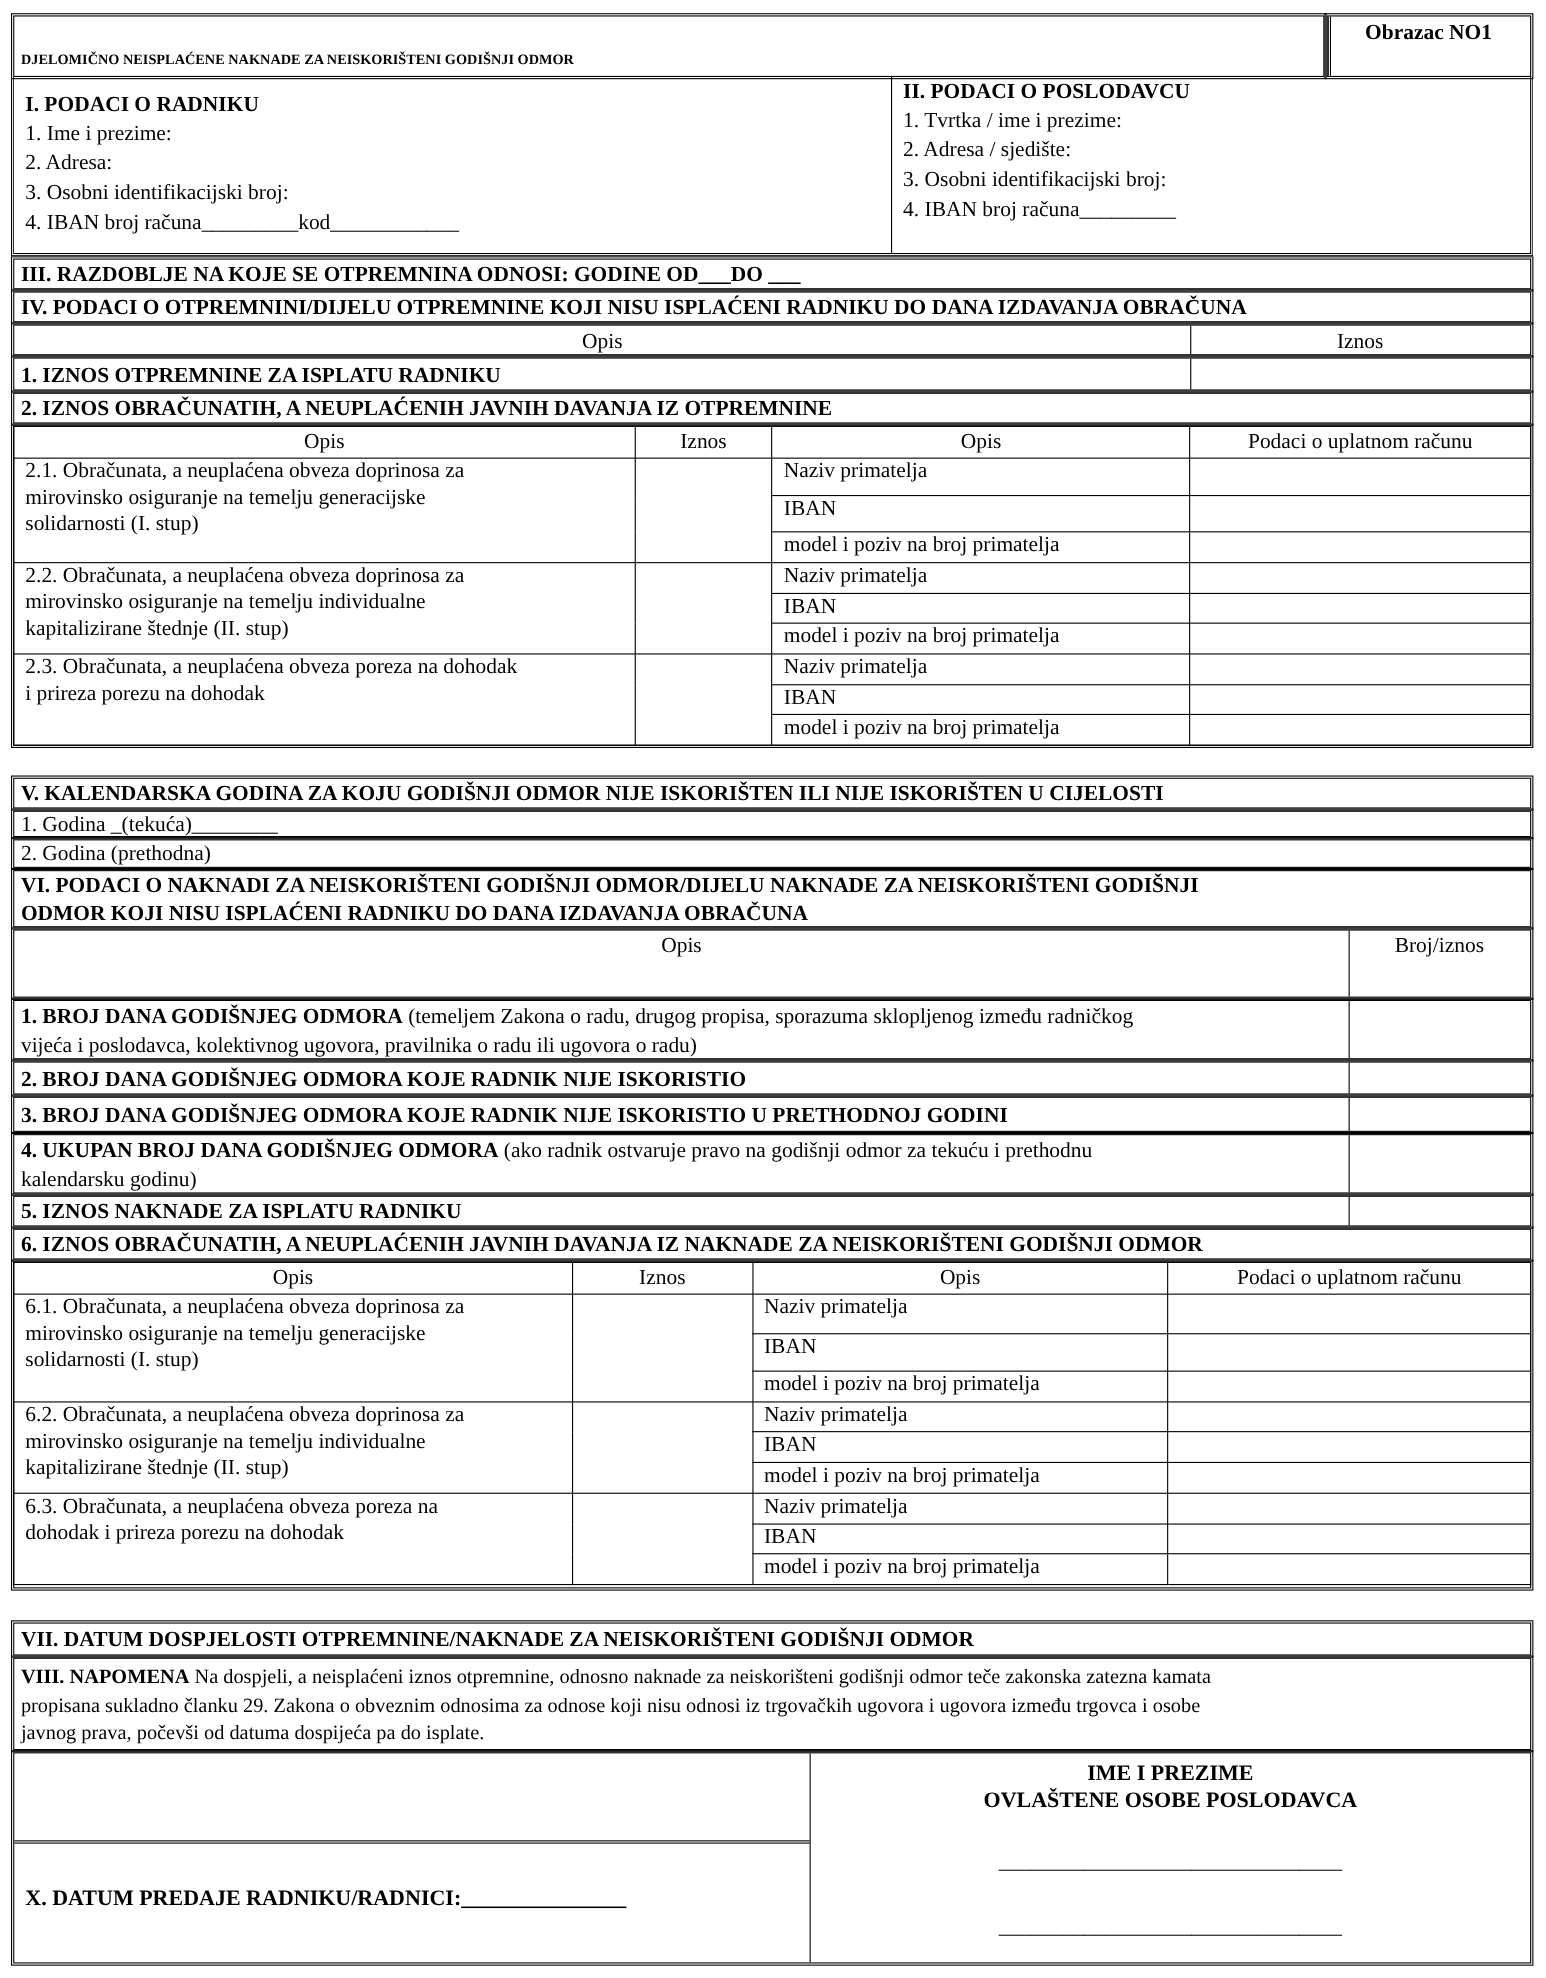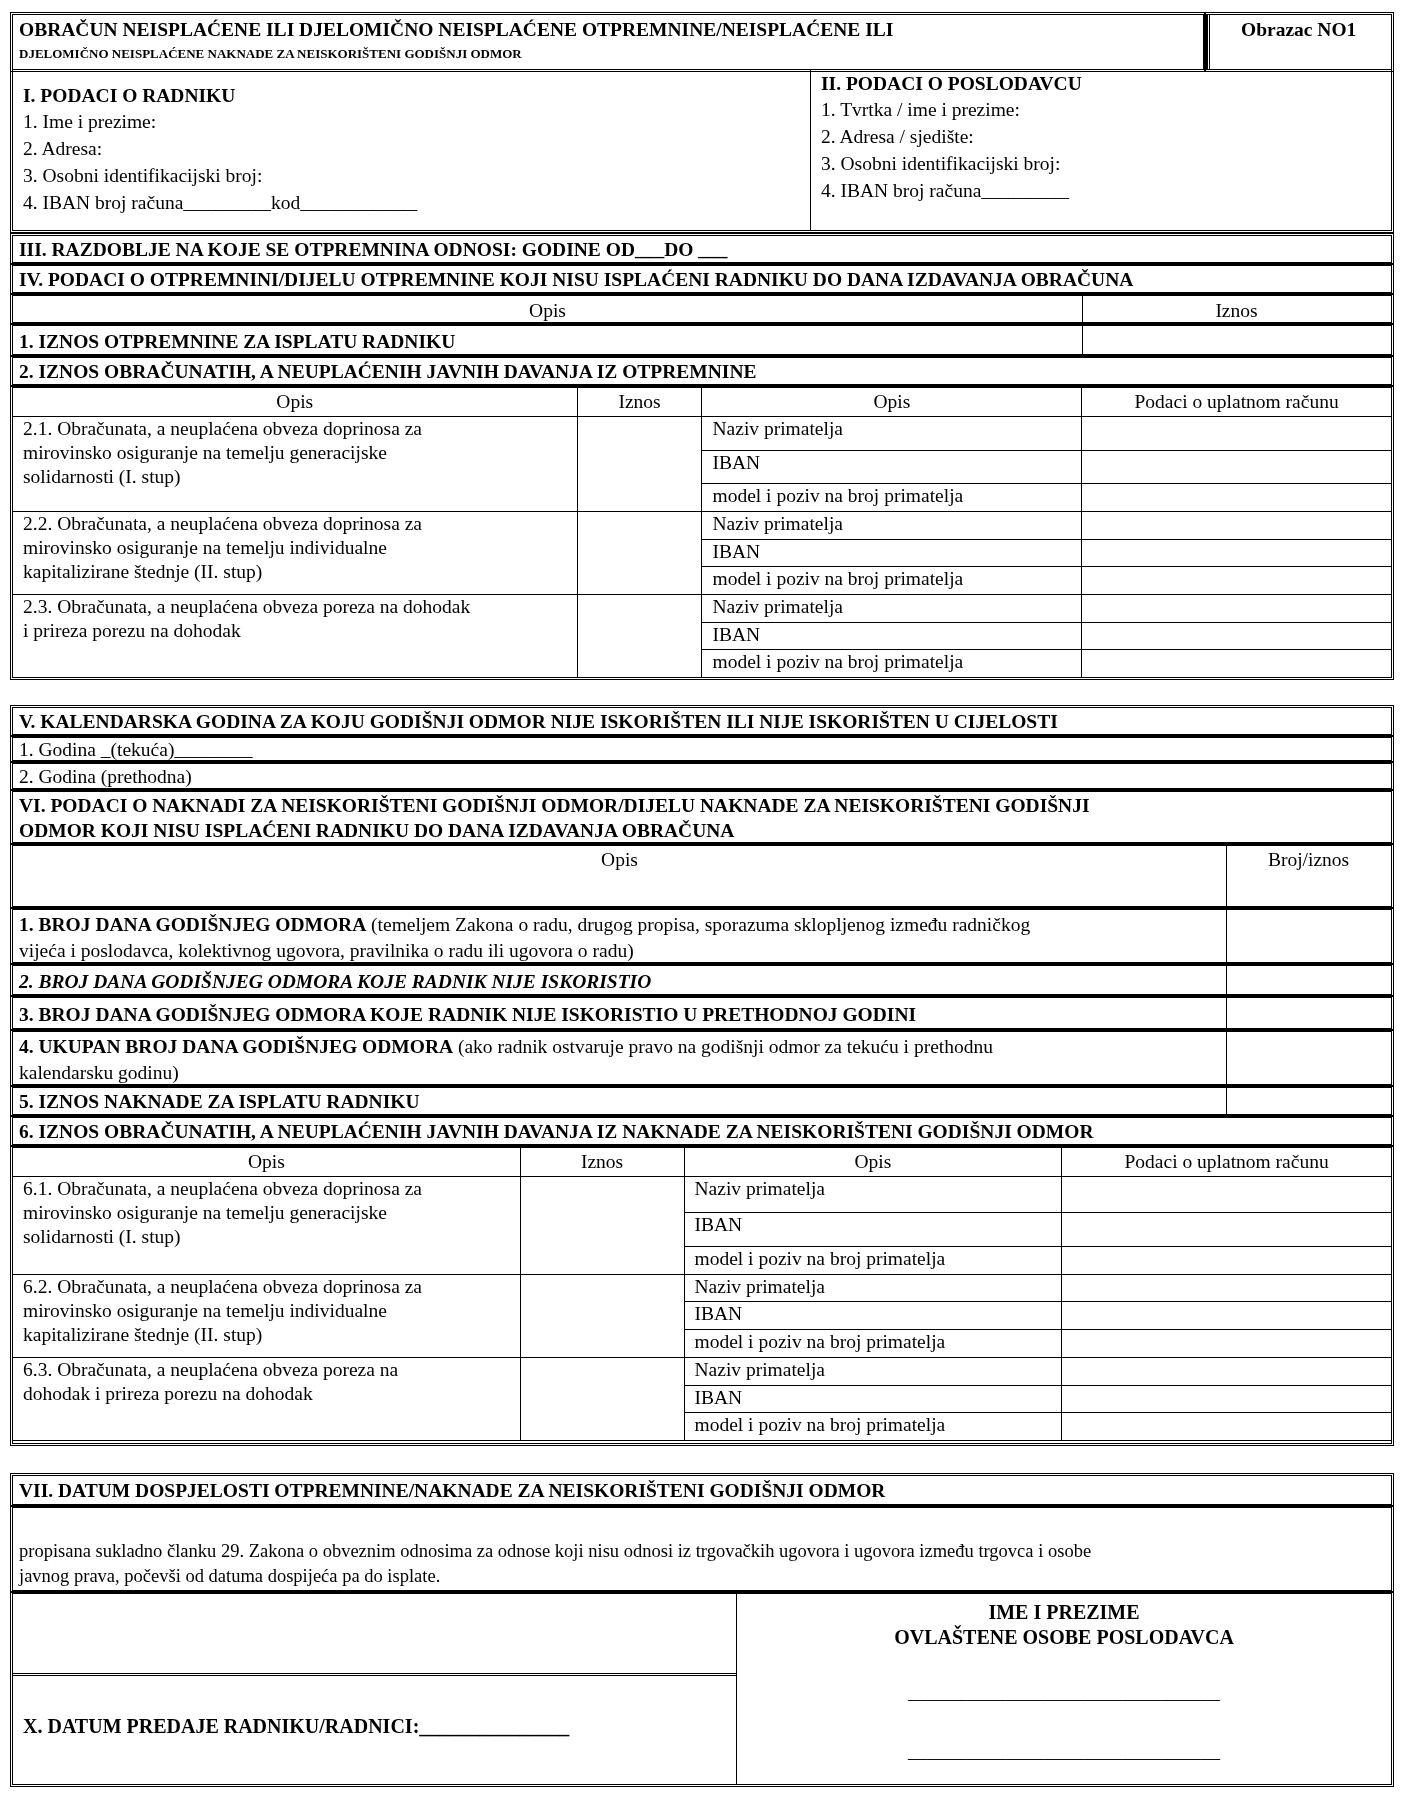--- a/index.html
+++ b/index.html
@@ -12,21 +12,20 @@
   .c{text-align:center;}
   table.grid{position:absolute;border-collapse:collapse;font-size:19.5px;}
   table.grid td{border:1px solid #000;padding:0 0 0 10px;vertical-align:top;line-height:24px;box-sizing:border-box;}
   table.grid td.hc{text-align:center;padding:0;vertical-align:middle;}
 </style>
 </head>
 <body>
 
 <div class="blk" style="left:10px;top:12px;width:1196px;height:60px;">
   <div class="vld" style="left:1194px;"></div>
-  <span class="t b" style="left:6px;top:3px;font-size:19.5px;">OBRAČUN NEISPLAĆENE ILI DJELOMIČNO NEISPLAĆENE OTPREMNINE/NEISPLAĆENE ILI</span>
   <span class="t b" style="left:6px;top:27px;font-size:13px;">DJELOMIČNO NEISPLAĆENE NAKNADE ZA NEISKORIŠTENI GODIŠNJI ODMOR</span>
 </div>
 <div class="blk" style="left:1204px;top:12px;width:190px;height:60px;">
   <span class="t b" style="left:34px;top:3px;">Obrazac NO1</span>
 </div>
 
 <div class="blk" style="left:10px;top:70px;width:1384px;height:163px;border-top:none;">
   <div class="vl" style="left:797px;"></div>
   <div>
     <span class="t b" style="left:10px;top:14px;">I. PODACI O RADNIKU</span>
@@ -163,21 +162,21 @@
   <span class="t c" style="left:1213px;width:165px;top:2px;">Broj/iznos</span>
 </div>
 <div class="blk" style="left:10px;top:907px;width:1384px;height:58px;">
   <div class="vl" style="left:1213px;"></div>
   <span class="t" style="left:6px;top:3px;"><b>1. BROJ DANA GODIŠNJEG ODMORA</b><span> (temeljem Zakona o radu, drugog propisa, sporazuma sklopljenog između radničkog</span></span>
   <span class="t" style="left:6px;top:29px;">vijeća i poslodavca, kolektivnog ugovora, pravilnika o radu ili ugovora o radu)</span>
   <div style="position:absolute;left:1214px;top:0;right:0;bottom:0;"></div>
 </div>
 <div class="blk" style="left:10px;top:963px;width:1384px;height:34px;">
   <div class="vl" style="left:1213px;"></div>
-  <span class="t b" style="left:6px;top:4px;font-style:italic;">2. BROJ DANA GODIŠNJEG ODMORA KOJE RADNIK NIJE ISKORISTIO</span>
+  <span class="t b" style="left:6px;top:4px;">2. BROJ DANA GODIŠNJEG ODMORA KOJE RADNIK NIJE ISKORISTIO</span>
   <div style="position:absolute;left:1214px;top:0;right:0;bottom:0;"></div>
 </div>
 <div class="blk" style="left:10px;top:995px;width:1384px;height:36px;">
   <div class="vl" style="left:1213px;"></div>
   <span class="t b" style="left:6px;top:5px;">3. BROJ DANA GODIŠNJEG ODMORA KOJE RADNIK NIJE ISKORISTIO U PRETHODNOJ GODINI</span>
   <div style="position:absolute;left:1214px;top:0;right:0;bottom:0;"></div>
 </div>
 <div class="blk" style="left:10px;top:1029px;width:1384px;height:58px;">
   <div class="vl" style="left:1213px;"></div>
   <span class="t" style="left:6px;top:3px;"><b>4. UKUPAN BROJ DANA GODIŠNJEG ODMORA</b><span> (ako radnik ostvaruje pravo na godišnji odmor za tekuću i prethodnu</span></span>
@@ -265,20 +264,21 @@
       <td></td>
     </tr>
   </tbody>
     </table>
 </div>
 
 <div class="blk" style="left:10px;top:1473px;width:1384px;height:34px;">
   <span class="t b" style="left:6px;top:3px;">VII. DATUM DOSPJELOSTI OTPREMNINE/NAKNADE ZA NEISKORIŠTENI GODIŠNJI ODMOR</span>
 </div>
 <div class="blk" style="left:10px;top:1505px;width:1384px;height:88px;">
+  <span class="t" style="left:6px;top:5px;font-size:18.5px;"><b>VIII. NAPOMENA</b><span> Na dospjeli, a neisplaćeni iznos otpremnine, odnosno naknade za neiskorišteni godišnji odmor teče zakonska zatezna kamata</span></span>
   <span class="t" style="left:6px;top:31px;font-size:18.5px;">propisana sukladno članku 29. Zakona o obveznim odnosima za odnose koji nisu odnosi iz trgovačkih ugovora i ugovora između trgovca i osobe</span>
   <span class="t" style="left:6px;top:56px;font-size:18.5px;">javnog prava, počevši od datuma dospijeća pa do isplate.</span>
 </div>
 
 <div class="blk" style="left:10px;top:1591px;width:1384px;height:196px;">
   <div class="vl" style="left:723px;"></div>
   <div style="position:absolute;left:0;width:723px;top:79px;height:0;border-top:3px double #000;"></div>
   <span class="t b" style="left:10px;top:120px;font-size:20px;"><span>X. DATUM PREDAJE RADNIKU/RADNICI:</span><span>_______________</span></span>
   <span class="t b c" style="left:724px;width:654px;top:31px;font-size:20px;">OVLAŠTENE OSOBE POSLODAVCA</span>
   <span class="t b c" style="left:724px;width:654px;top:6px;font-size:20px;">IME I PREZIME</span>

